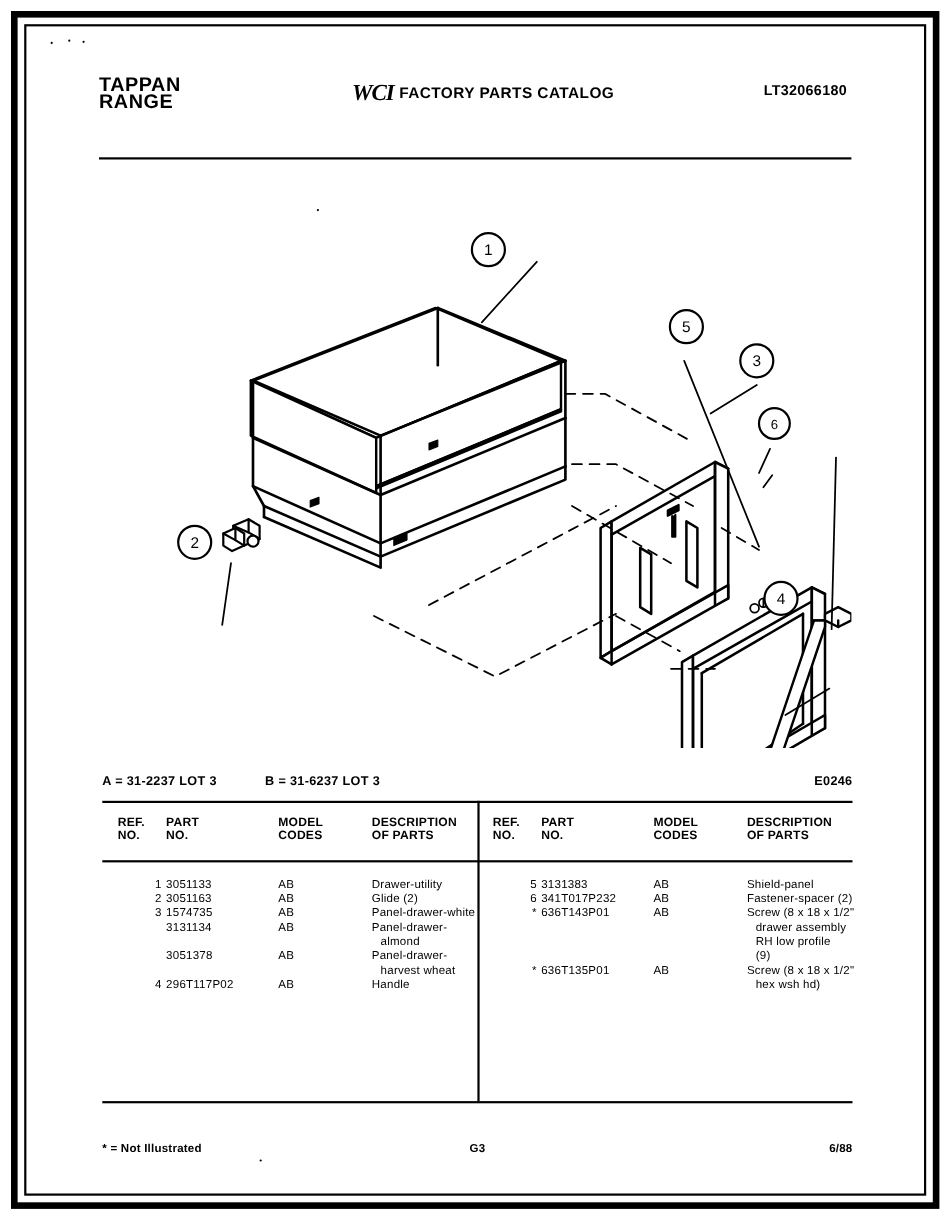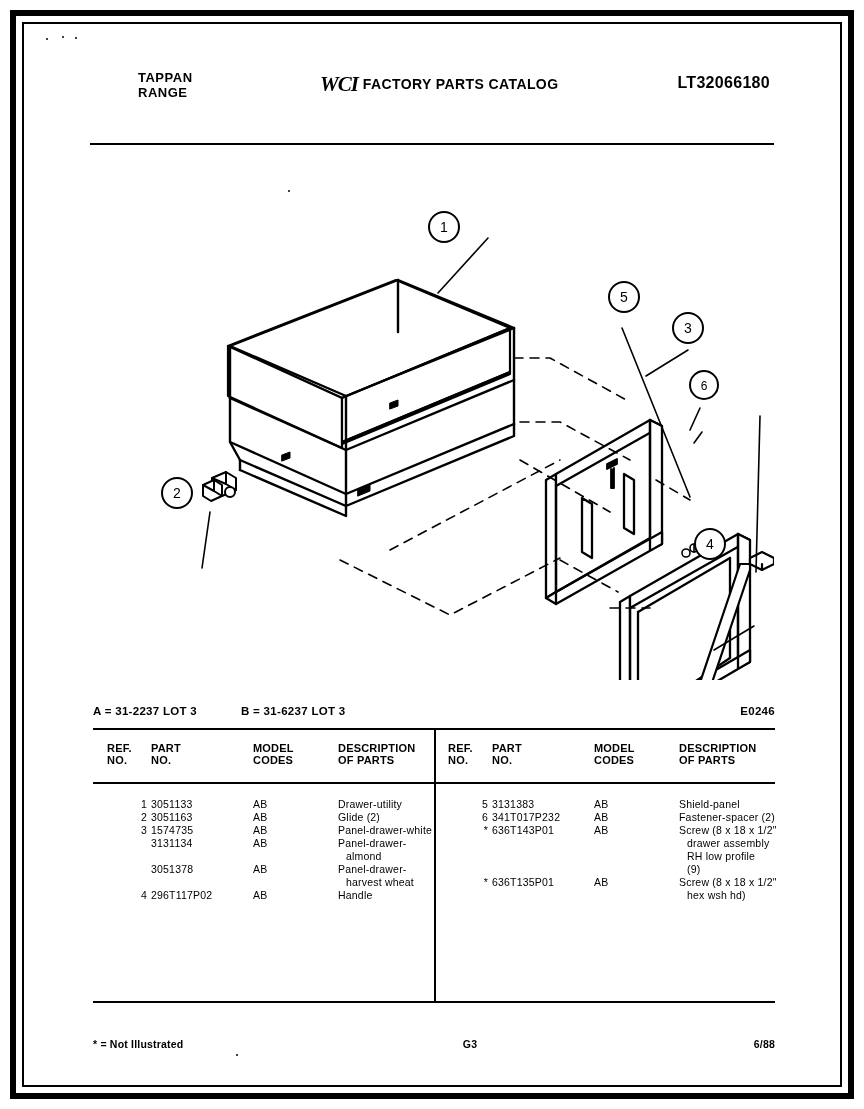--- a/index.html
+++ b/index.html
@@ -48,25 +48,24 @@
     position: absolute;
     left: 70px;
     top: 52px;
     width: 700px;
     height: 50px;
   }
   .brand {
     position: absolute;
     left: 20px;
     top: 18px;
-    font-size: 13px;
+    font-size: 18px;
     font-weight: bold;
     letter-spacing: 0.5px;
     line-height: 15px;
-    margin-left: 48px;
   }
   .catalog-title {
     position: absolute;
     left: 250px;
     top: 20px;
     font-size: 14px;
     font-weight: bold;
     letter-spacing: 0.4px;
     white-space: nowrap;
   }
@@ -77,21 +76,21 @@
     font-weight: bold;
     font-size: 21px;
     letter-spacing: -1px;
     vertical-align: -2px;
     margin-right: 5px;
   }
   .doc-code {
     position: absolute;
     right: 0;
     top: 22px;
-    font-size: 16px;
+    font-size: 13px;
     font-weight: bold;
     letter-spacing: 0.3px;
   }
   .header-rule {
     position: absolute;
     left: 90px;
     top: 143px;
     width: 684px;
     height: 0;
     border-top: 2px solid #000;
@@ -199,21 +198,21 @@
   .footer {
     position: absolute;
     left: 93px;
     top: 1038px;
     width: 682px;
     font-size: 10.5px;
     font-weight: bold;
     letter-spacing: 0.2px;
   }
   .footer-left { position: absolute; left: 0; top: 0; }
-  .footer-center { position: absolute; left: 50%; top: 0; transform: translateX(-50%); margin-left: 36px; }
+  .footer-center { position: absolute; left: 50%; top: 0; transform: translateX(-50%); }
   .footer-right { position: absolute; right: 0; top: 0; }
   .speck {
     position: absolute;
     background: #000;
     width: 2px;
     height: 2px;
     border-radius: 50%;
   }
 </style>
 </head>

